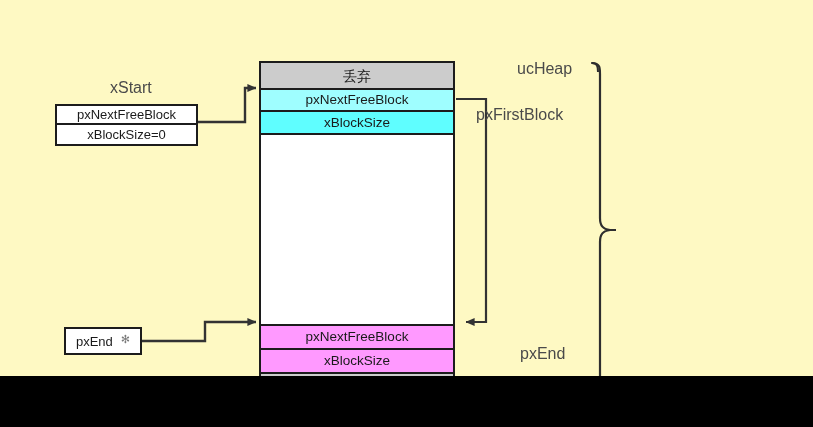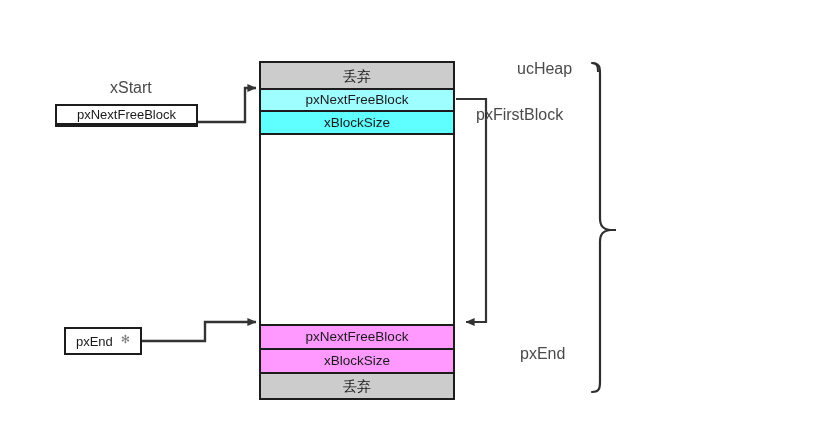--- a/index.html
+++ b/index.html
@@ -7,22 +7,22 @@
     margin: 0;
     padding: 0;
     background: #000000;
   }
   body {
     font-family: "Liberation Sans", "DejaVu Sans", sans-serif;
   }
   #canvas {
     position: relative;
     width: 813px;
-    height: 427px;
-    background: #ffffff;
+    height: 376px;
+    background: #fef9c3;
     overflow: hidden;
   }
   .svg-layer {
     position: absolute;
     left: 0;
     top: 0;
     width: 813px;
     height: 427px;
     pointer-events: none;
   }
@@ -186,20 +186,21 @@
     <div class="mem-row c-white h-free"></div>
     <div class="mem-row c-pink h-pink-a row-top-sep row-sep">pxNextFreeBlock</div>
     <div class="mem-row c-pink h-pink-b row-sep">xBlockSize</div>
     <div class="mem-row c-gray h-discard-b cjk">丢弃</div>
   </div>
 
   <div class="glabel" id="lbl-xstart">xStart</div>
 
   <div class="xstart-box">
     <div class="xstart-row sep">pxNextFreeBlock</div>
+    <div class="xstart-row">xBlockSize=0</div>
   </div>
 
   <div class="pxend-box">
     <span>pxEnd</span>
     <span class="star">✻</span>
   </div>
 
   <div class="glabel" id="lbl-ucheap">ucHeap</div>
 
   <div class="glabel" id="lbl-pxfirstblock">pxFirstBlock</div>

